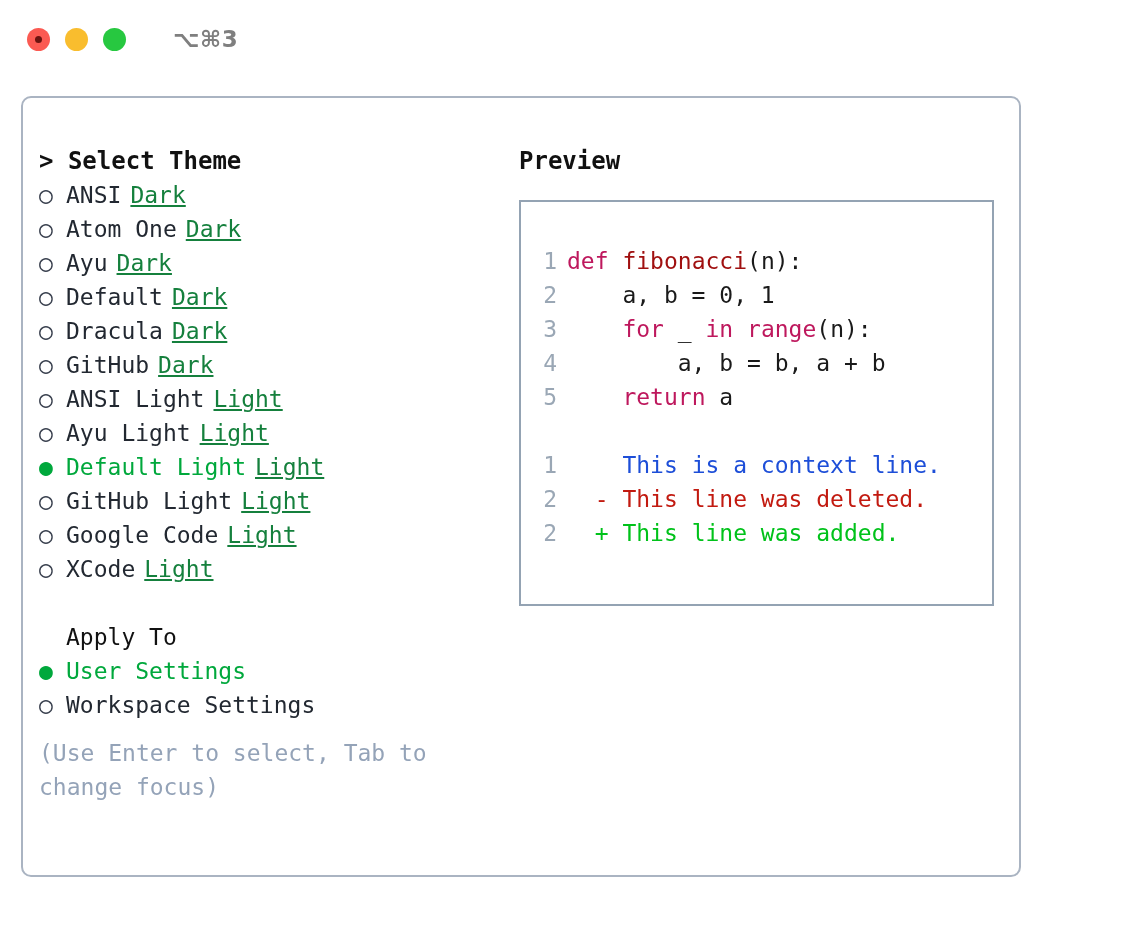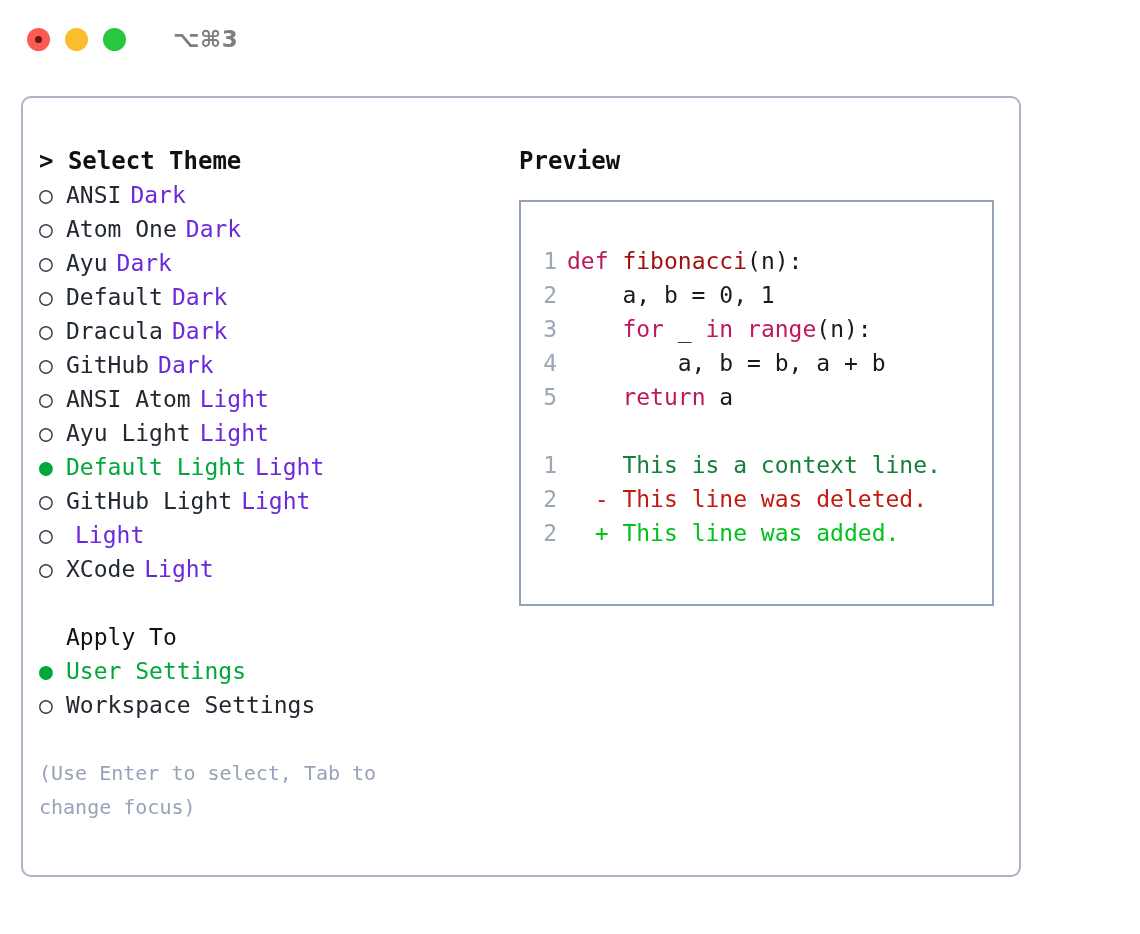--- a/index.html
+++ b/index.html
@@ -113,37 +113,38 @@
     display: inline-block;
     width: 27px;
     flex: 0 0 27px;
     color: #3b4250;
     font-size: 23px;
   }
   .marker.on { color: #00a83c; }
   .opt-label { color: #222831; }
   .opt-row.selected .opt-label { color: #00a83c; }
   .opt-tag {
-    color: #6d28d9;
+    color: #15803d;
     margin-left: 9px;
+    text-decoration: underline;
   }
 
   .group-header {
     font-size: 23px;
     color: #111111;
     line-height: 34px;
     padding-left: 27px;
     white-space: pre;
   }
   .spacer-row { height: 34px; }
 
   .hint {
-    margin-top: 34px;
+    margin-top: 14px;
     color: #94a3b8;
-    font-size: 20px;
+    font-size: 23px;
     line-height: 34px;
     width: 400px;
   }
 
   
   .right-col {
     position: absolute;
     left: 478px;
     top: 46px;
     width: 490px;
@@ -181,21 +182,21 @@
     width: 24px;
     text-align: right;
     color: #9aa7b5;
     margin-right: 10px;
   }
   .kw  { color: #be185d; }
   .fn  { color: #a01010; }
   .pl  { color: #1a1a1a; }
   .blank-line { display: block; height: 34px; }
 
-  .diff-ctx { color: #15803d; text-align: center; }
+  .diff-ctx { color: #1d4ed8; text-align: center; }
   .diff-del { color: #c21a10; }
   .diff-add { color: #00c21a; }
 </style>
 </head>
 <body>
 
 <div class="page">
 
   <div class="titlebar">
     <div class="traffic">
@@ -211,25 +212,25 @@
 
       <div class="left-col">
         <div class="section-title">&gt; Select Theme</div>
         <div id="theme-list">
             <div class="opt-row"><span class="marker">○</span><span class="opt-label">ANSI</span><span class="opt-tag">Dark</span></div>
             <div class="opt-row"><span class="marker">○</span><span class="opt-label">Atom One</span><span class="opt-tag">Dark</span></div>
             <div class="opt-row"><span class="marker">○</span><span class="opt-label">Ayu</span><span class="opt-tag">Dark</span></div>
             <div class="opt-row"><span class="marker">○</span><span class="opt-label">Default</span><span class="opt-tag">Dark</span></div>
             <div class="opt-row"><span class="marker">○</span><span class="opt-label">Dracula</span><span class="opt-tag">Dark</span></div>
             <div class="opt-row"><span class="marker">○</span><span class="opt-label">GitHub</span><span class="opt-tag">Dark</span></div>
-            <div class="opt-row"><span class="marker">○</span><span class="opt-label">ANSI Atom</span><span class="opt-tag">Light</span></div>
+            <div class="opt-row"><span class="marker">○</span><span class="opt-label">ANSI Light</span><span class="opt-tag">Light</span></div>
             <div class="opt-row"><span class="marker">○</span><span class="opt-label">Ayu Light</span><span class="opt-tag">Light</span></div>
             <div class="opt-row selected"><span class="marker on">●</span><span class="opt-label">Default Light</span><span class="opt-tag">Light</span></div>
             <div class="opt-row"><span class="marker">○</span><span class="opt-label">GitHub Light</span><span class="opt-tag">Light</span></div>
-            <div class="opt-row"><span class="marker">○</span><span class="opt-tag">Light</span></div>
+            <div class="opt-row"><span class="marker">○</span><span class="opt-label">Google Code</span><span class="opt-tag">Light</span></div>
             <div class="opt-row"><span class="marker">○</span><span class="opt-label">XCode</span><span class="opt-tag">Light</span></div>
           </div>
 
         <div class="spacer-row"></div>
 
         <div class="group-header">Apply To</div>
         <div id="apply-list">
             <div class="opt-row selected"><span class="marker on">●</span><span class="opt-label">User Settings</span></div>
             <div class="opt-row"><span class="marker">○</span><span class="opt-label">Workspace Settings</span></div>
           </div>

